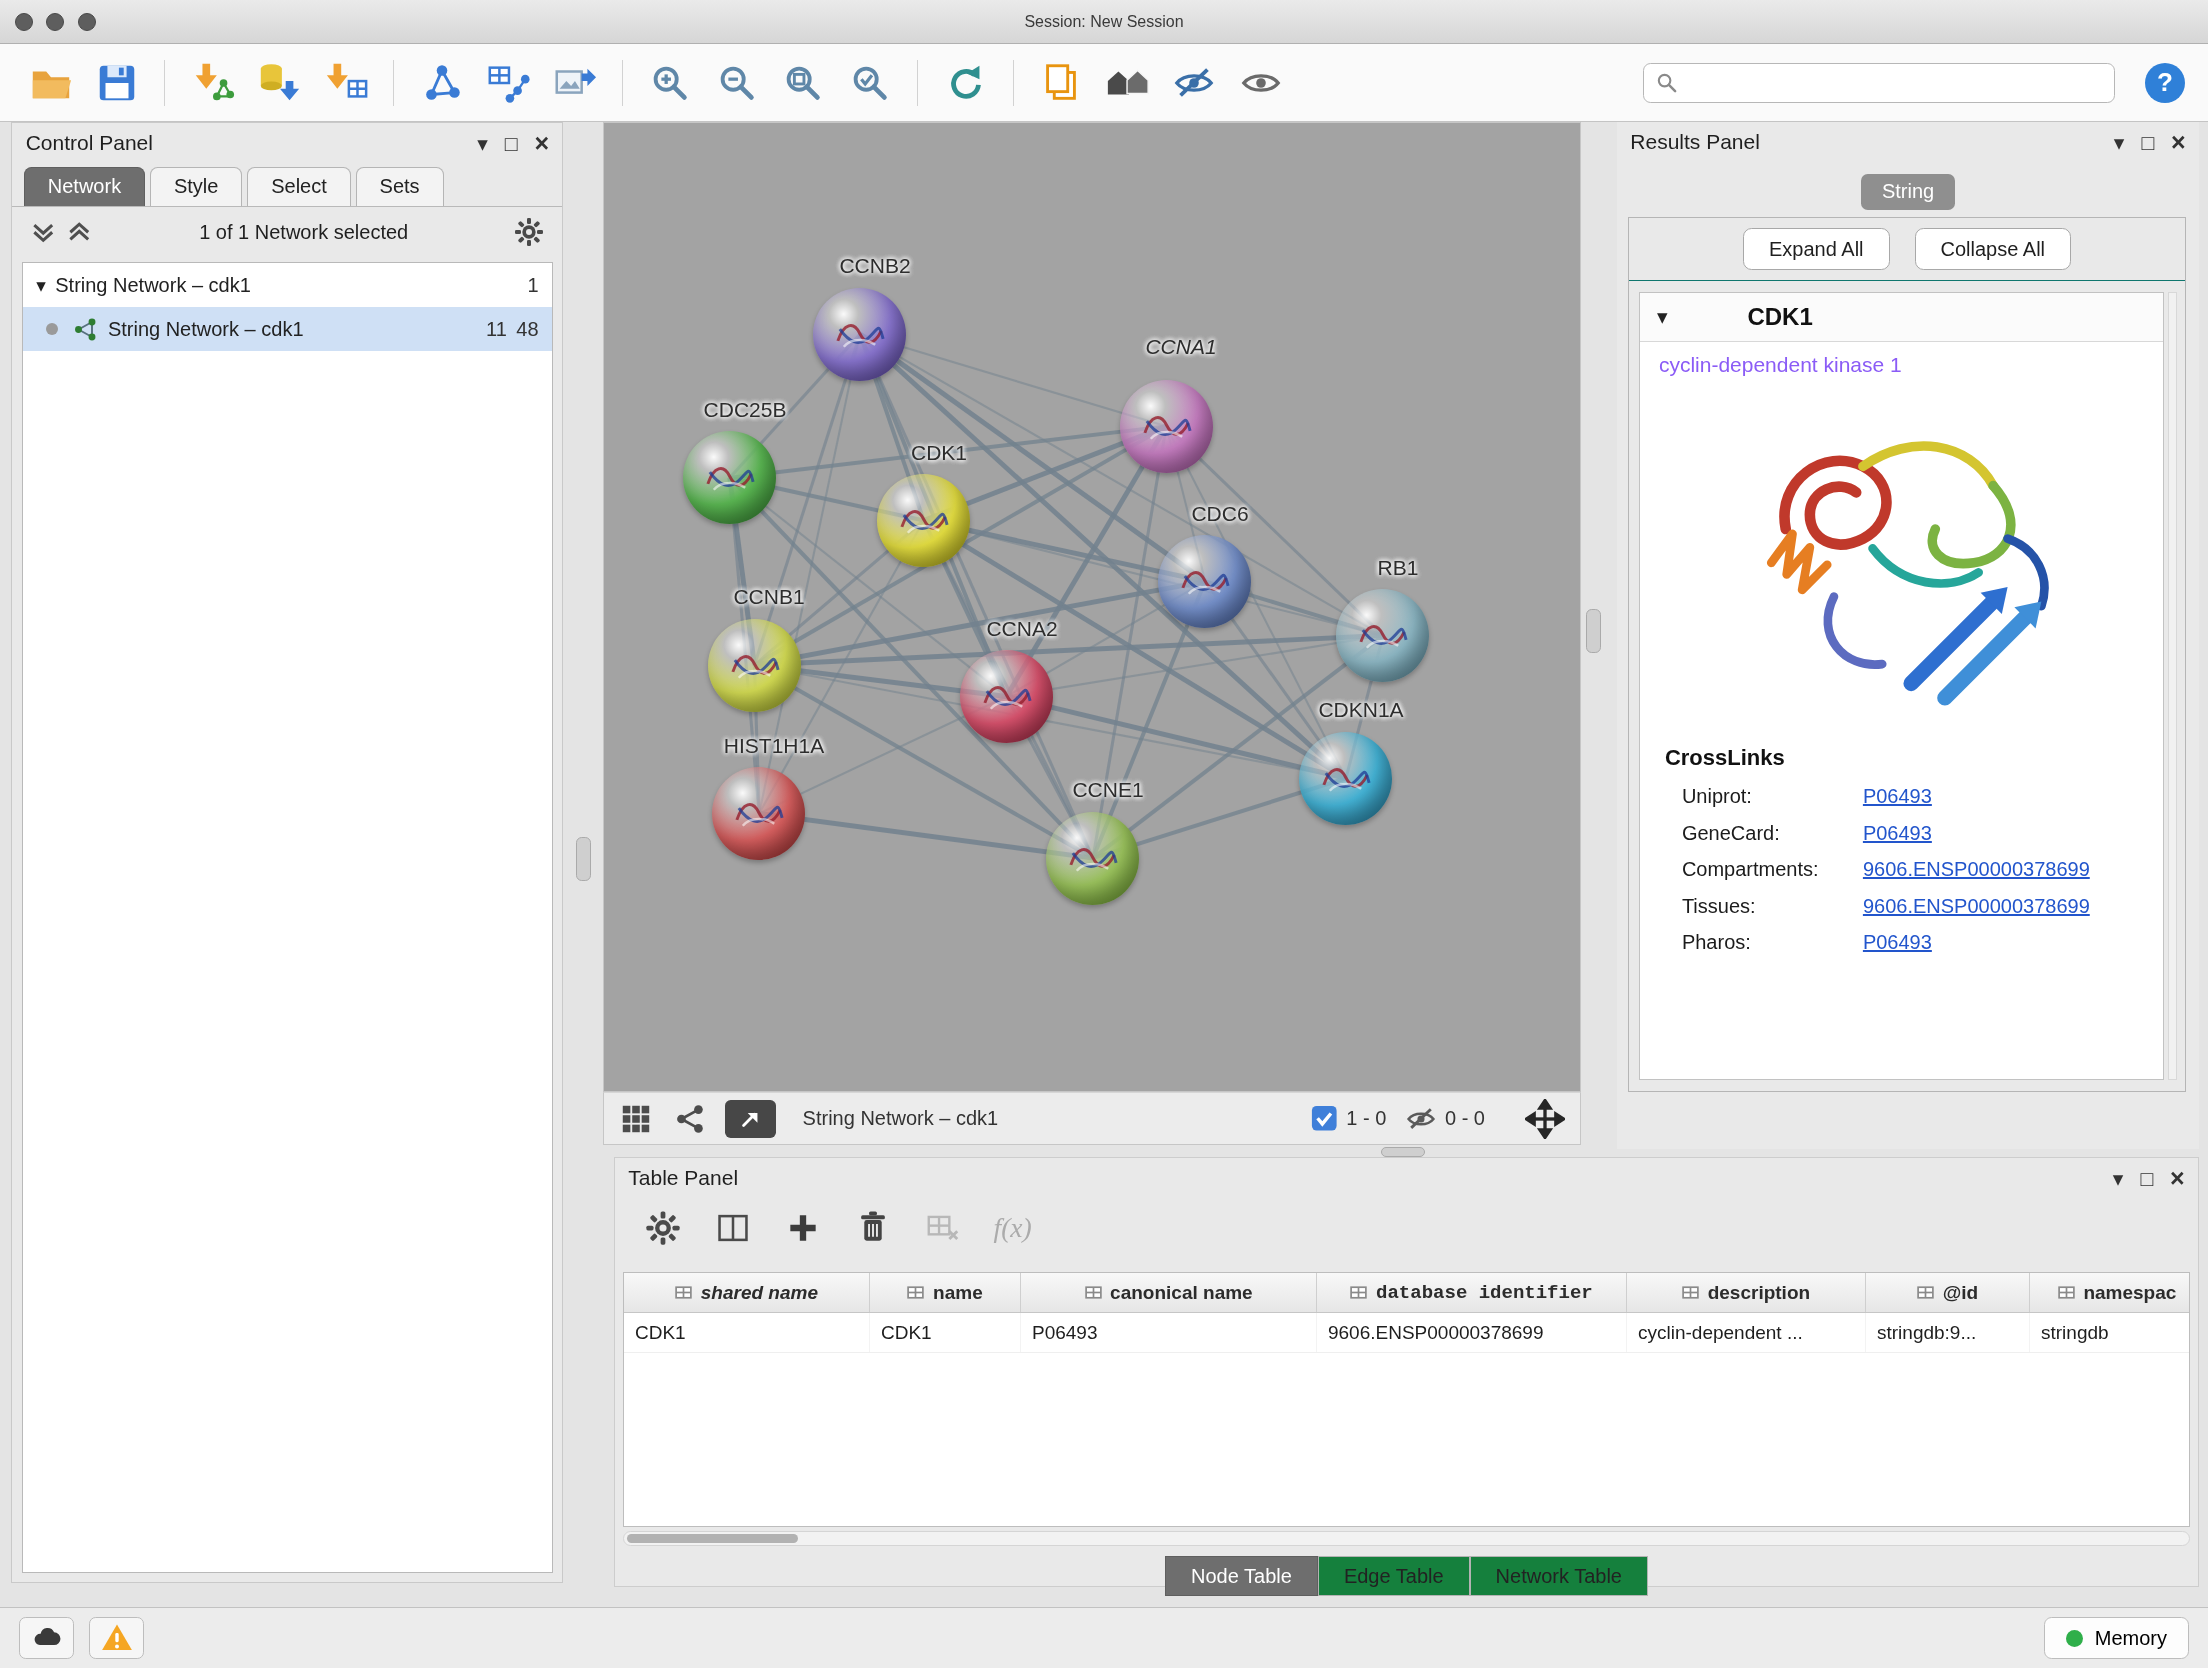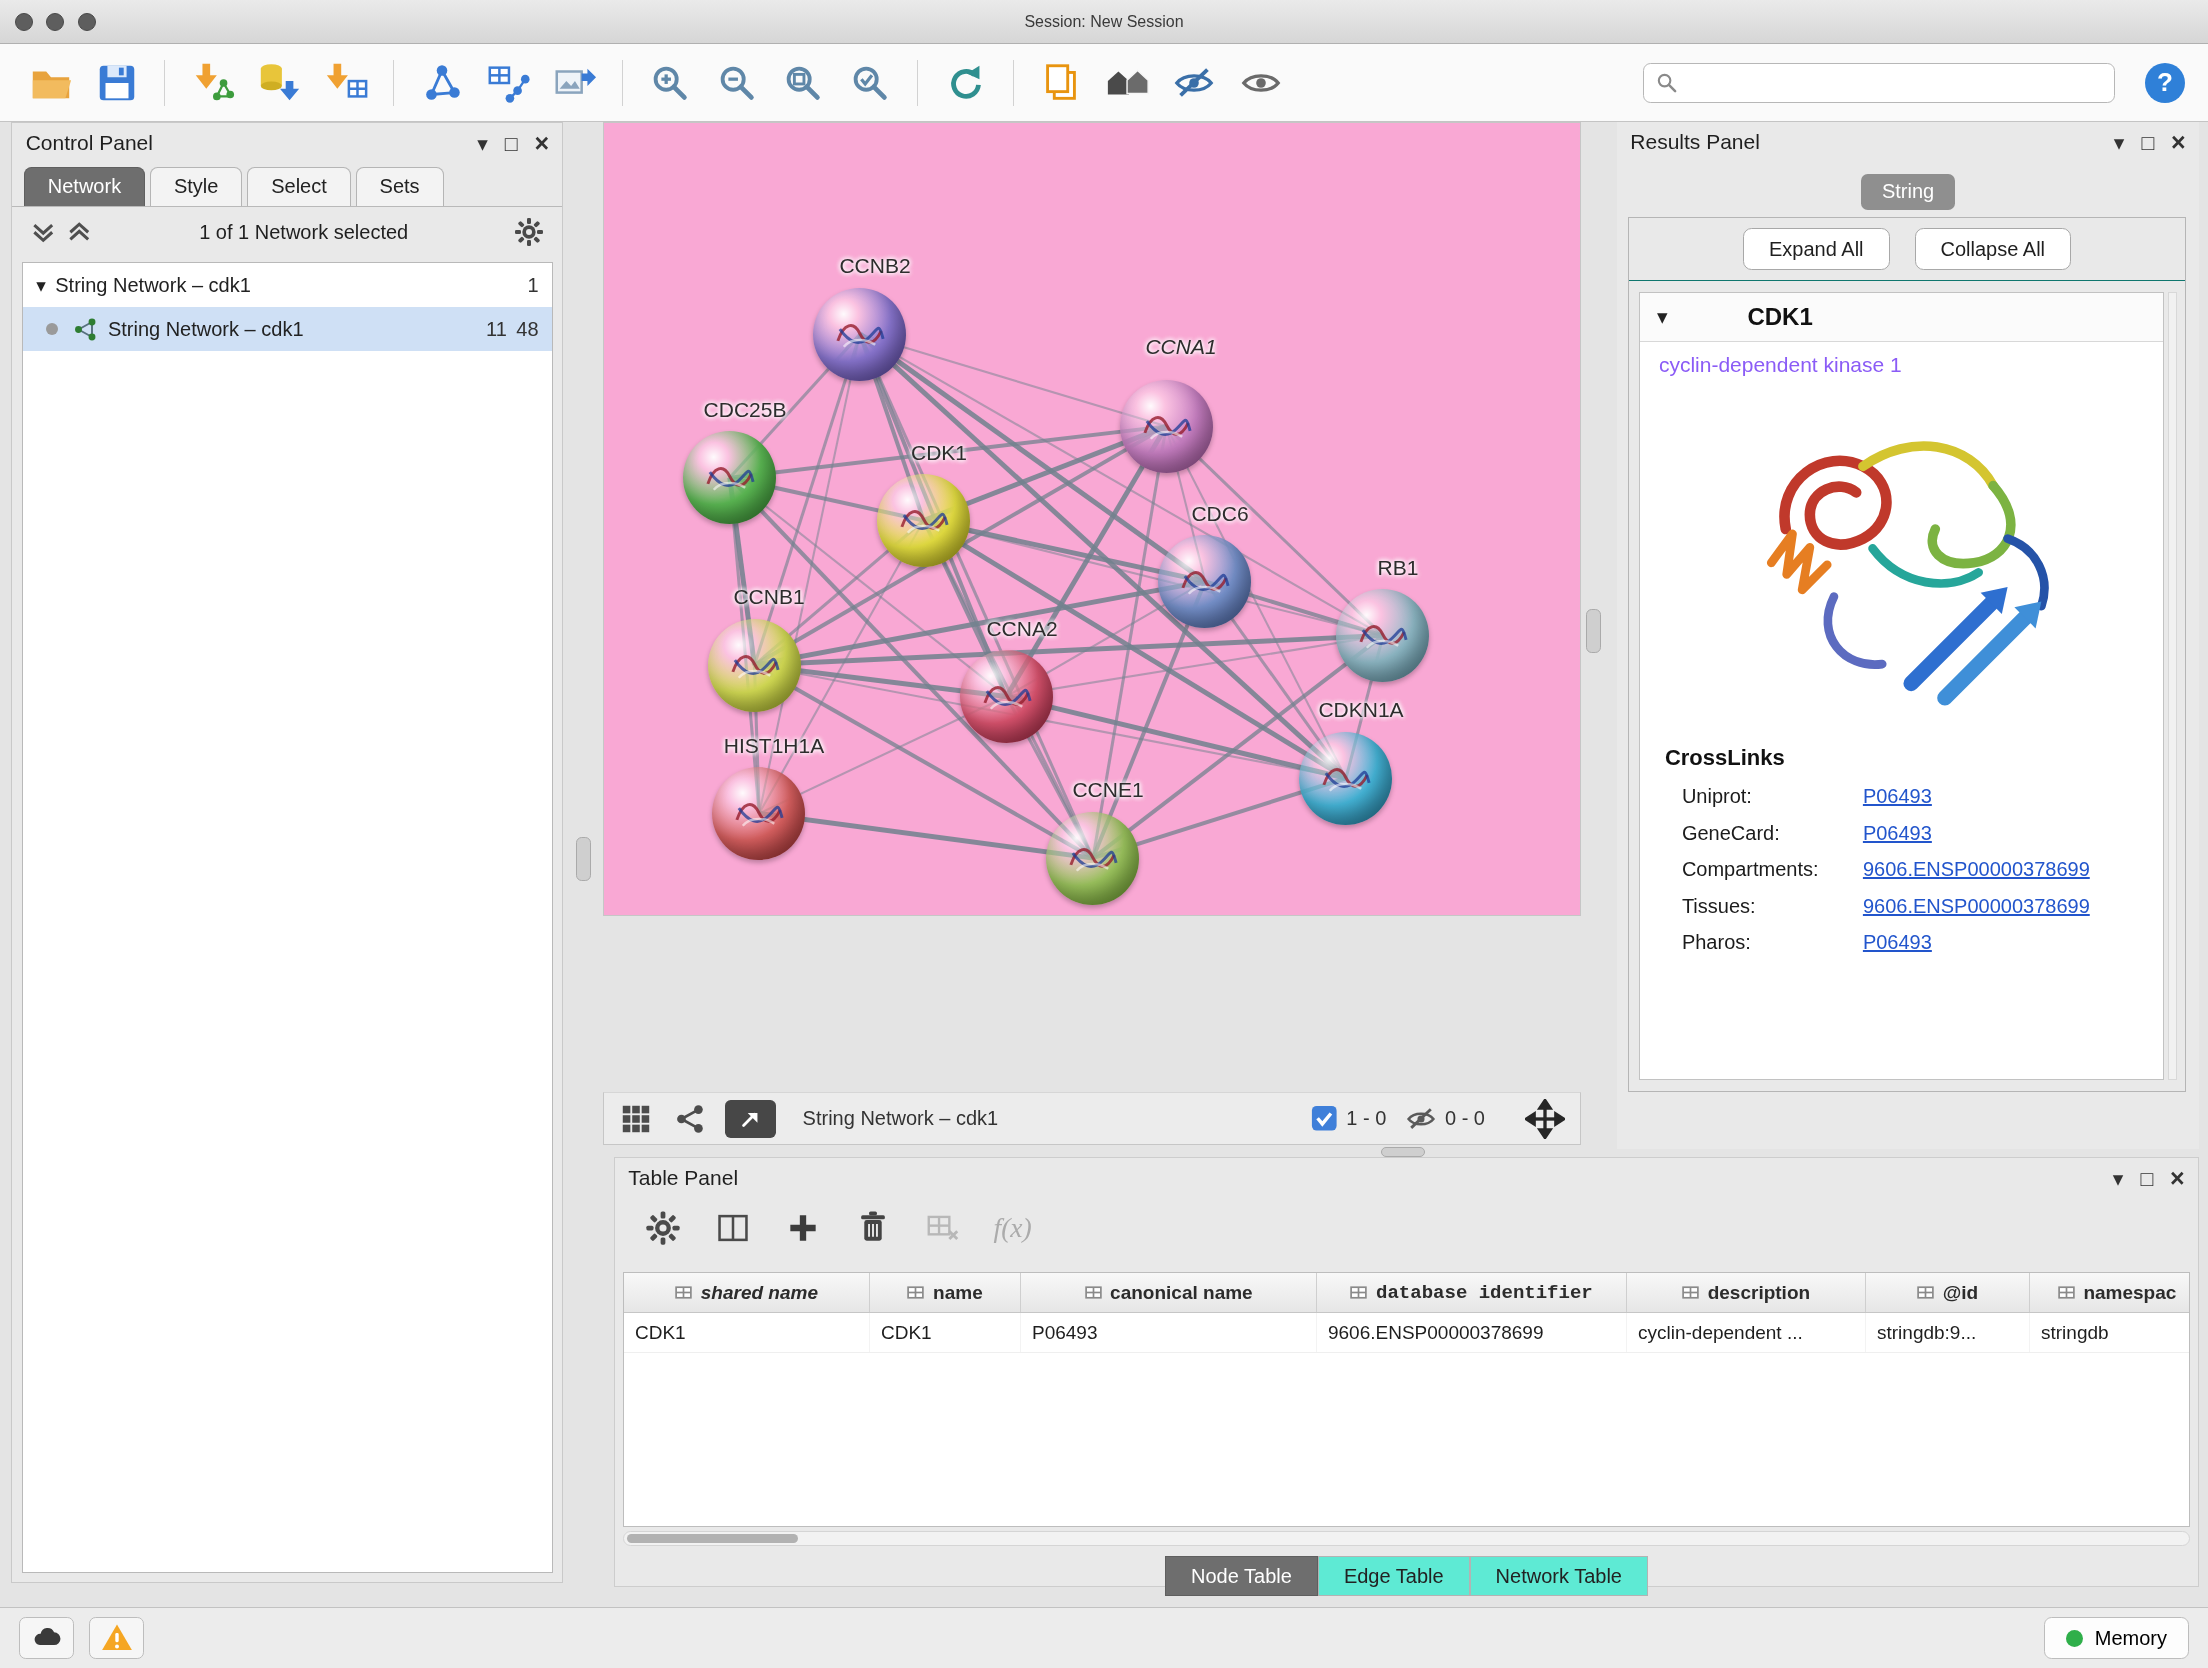--- a/index.html
+++ b/index.html
@@ -40,21 +40,21 @@
   .tree{position:absolute;left:9.5px;right:9.5px;top:139px;bottom:9.5px;background:#fff;border:1px solid #b9b9b9;overflow:hidden}
   .tree-row{display:flex;align-items:center;height:44px;padding:0 13.3px;font-size:20px;gap:9.5px}
   .tree-row .grow{flex:1}
   .tree-row.sel{background:#cfe0f5}
   .tree-exp{font-size:19px;color:#222}
   .tree-count{color:#333}
   .bullet{width:12.4px;height:12.4px;border-radius:50%;background:#9a9a9a;display:inline-block;margin:0 3.8px 0 9.5px}
   .stricon{width:27px;height:27px}
 
   
-  .canvas{position:absolute;left:603px;top:122px;width:978px;height:794px;background:#f9a8d4;border:1px solid #c6c6c6;overflow:hidden}
+  .canvas{position:absolute;left:603px;top:122px;width:978px;height:970px;background:#a3a3a3;border:1px solid #c6c6c6;overflow:hidden}
   #edges-svg{position:absolute;left:0;top:0;width:978px;height:970px}
   .node{position:absolute;width:93px;height:93px;border-radius:50%;box-shadow:inset -7.6px -11.4px 19px rgba(0,0,0,.28),0 2.9px 5.7px rgba(0,0,0,.25);display:flex;align-items:center;justify-content:center;cursor:pointer}
   .node .squig{width:59px;height:44px}
   .node-label{position:absolute;transform:translateX(-50%);font-size:21px;color:#2d2d2d;text-shadow:0 0 4.8px #fff,0 0 4.8px #fff,0 0 4.8px #fff;white-space:nowrap;pointer-events:none}
 
   
   .net-footer{position:absolute;left:603px;top:1092px;width:978px;height:53px;background:#ececec;border:1px solid #c6c6c6;border-top:1px solid #d6d6d6;display:flex;align-items:center;padding:0 15px;gap:19px;font-size:20px;color:#333}
   .nf-icon{width:34px;height:34px;cursor:pointer}
   .nf-dark{width:51px;height:38px;background:#474747;border-radius:5.7px;display:flex;align-items:center;justify-content:center;cursor:pointer}
   .nf-group{display:flex;align-items:center;gap:7.6px}
@@ -87,21 +87,21 @@
   .fx{font-family:"Liberation Serif",serif;font-style:italic;font-size:27.6px;color:#ababab;cursor:default}
   .tbl{position:absolute;left:7.6px;right:7.6px;top:114px;height:255px;background:#fff;border:1px solid #bdbdbd;overflow:hidden}
   .thead{display:flex;height:40px;background:linear-gradient(#f8f8f8,#e6e6e6);border-bottom:1px solid #c6c6c6}
   .th{display:flex;align-items:center;justify-content:center;gap:7.6px;font-size:19px;font-weight:bold;color:#2c2c2c;border-right:1px solid #cfcfcf;overflow:hidden;white-space:nowrap;flex:0 0 auto;cursor:pointer}
   .col-icon{width:19px;height:19px;flex:0 0 auto}
   .tr{display:flex;height:40px;border-bottom:1px solid #efefef;cursor:pointer}
   .td{display:flex;align-items:center;padding:0 11.4px;font-size:19px;color:#1e1e1e;border-right:1px solid #f3f3f3;overflow:hidden;white-space:nowrap;flex:0 0 auto}
   .hscroll{position:absolute;left:7.6px;right:7.6px;top:373px;height:15px;background:#f2f2f2;border:1px solid #d5d5d5;border-radius:7.6px}
   .hthumb{position:absolute;left:3.8px;top:1.9px;width:171px;height:9.5px;background:#b2b2b2;border-radius:5.7px;cursor:grab}
   .tp-tabs{position:absolute;left:0;right:0;top:398px;display:flex;justify-content:center}
-  .tp-tab{padding:7.6px 25px;font-size:20px;border:1px solid #b3b3b3;background:#5eead4;color:#222;cursor:pointer}
+  .tp-tab{padding:7.6px 25px;font-size:20px;border:1px solid #b3b3b3;background:#15803d;color:#222;cursor:pointer}
   .tp-tab.sel{background:#6e6e6e;color:#fff;border-color:#5f5f5f}
 
   
   .statusbar{position:absolute;left:0;right:0;top:1607px;height:61px;background:#ececec;border-top:1px solid #c2c2c2;display:flex;align-items:center;padding:0 19px;gap:15px}
   .sb-btn{width:55px;height:42px;background:#f6f6f6;border:1px solid #bdbdbd;border-radius:6.7px;display:flex;align-items:center;justify-content:center;cursor:pointer}
   .sb-btn svg{width:34px;height:34px}
   .memory{margin-left:auto;height:42px;display:flex;align-items:center;gap:11.4px;background:#fdfdfd;border:1px solid #bdbdbd;border-radius:7.6px;padding:0 21px;font-size:20px;cursor:pointer}
   .memdot{width:17px;height:17px;border-radius:50%;background:#2faf4a;display:inline-block}
 
   

